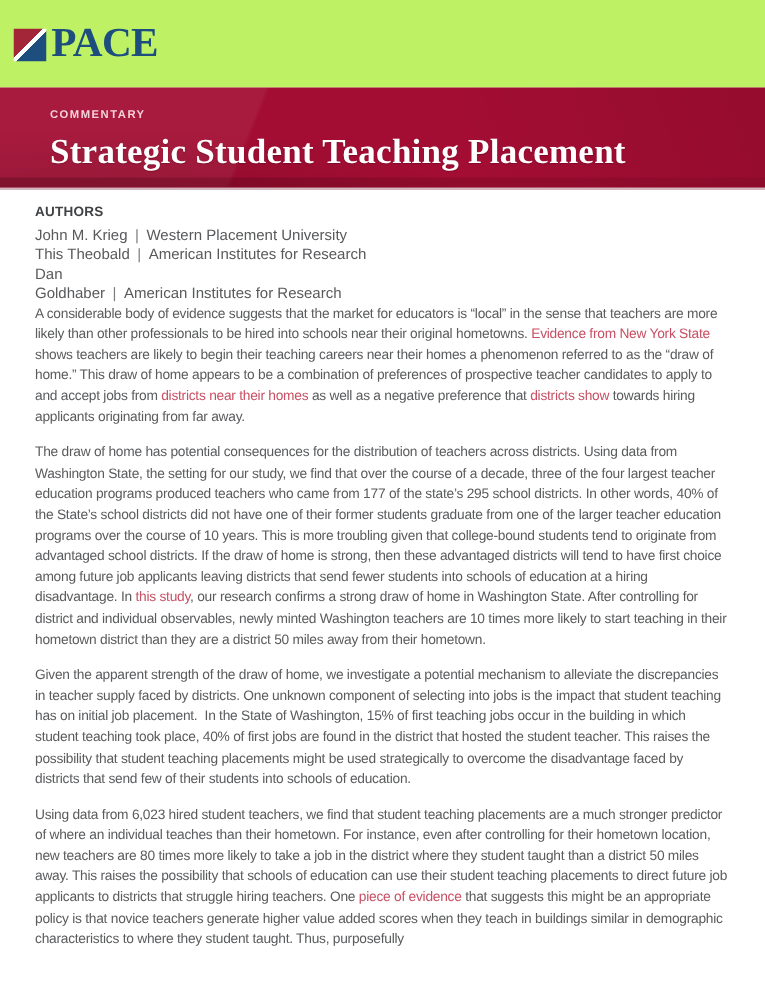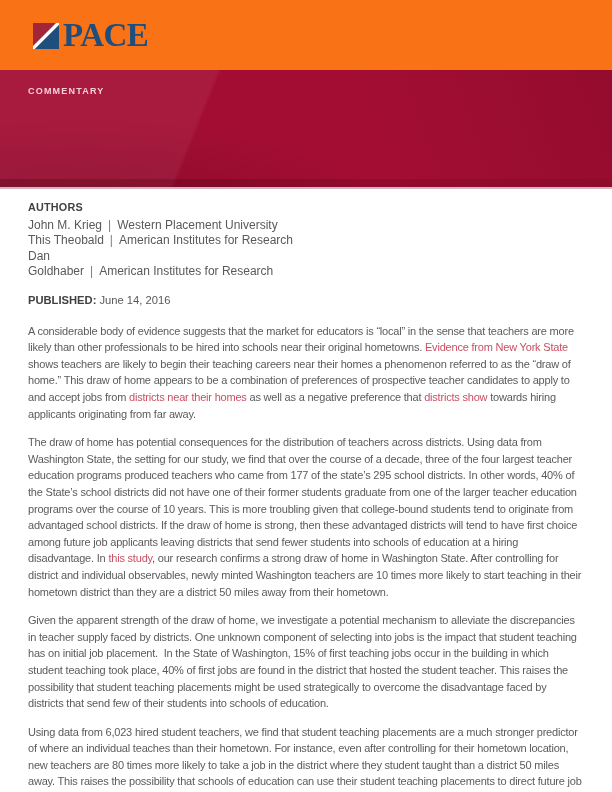--- a/index.html
+++ b/index.html
@@ -5,35 +5,35 @@
   * { margin:0; padding:0; box-sizing:border-box; }
   html,body { background:#ffffff; }
   body {
     width:612px; height:792px; position:relative; overflow:hidden;
     font-family:"Liberation Sans", sans-serif;
     -webkit-font-smoothing:antialiased;
   }
   .page { width:612px; height:792px; background:#ffffff; }
 
   
-  .masthead { height:70px; background:#f97316; display:flex; align-items:center; padding-left:33px; }
+  .masthead { height:70px; background:#bef264; display:flex; align-items:center; padding-left:11px; }
   .logo { display:flex; align-items:center; gap:4px; cursor:pointer; }
   .logo-mark {
     width:26px; height:26px; display:inline-block; margin-top:2px;
     background:linear-gradient(to bottom right,
       var(--logo-red) 44%, #ffffff 44.5%, #ffffff 53.5%, var(--logo-navy) 54%);
   }
   .logo-text {
     font-family:"Liberation Serif", serif; font-weight:700;
     font-size:33px; line-height:1; color:var(--logo-navy); letter-spacing:-0.5px;
   }
 
   
   .banner {
-    height:119px; padding:16px 28px 0; position:relative;
+    height:82px; padding:16px 40px 0; position:relative;
     background-color:var(--banner-crimson);
     background-image:
       linear-gradient(112deg, rgba(255,255,255,0.055) 0%, rgba(255,255,255,0.055) 33%, rgba(255,255,255,0) 33.6%),
       radial-gradient(95% 170% at 14% 135%, rgba(0,0,0,0.17) 0%, rgba(0,0,0,0) 55%),
       linear-gradient(250deg, rgba(0,0,0,0.09) 0%, rgba(0,0,0,0) 40%);
     border-bottom:2px solid #d4b6be;
   }
   .banner::after {
     content:""; position:absolute; left:0; right:0; bottom:0; height:8px;
     background:linear-gradient(to right, rgba(60,0,15,0.28), rgba(60,0,15,0.10));
@@ -82,20 +82,21 @@
 
   <header class="masthead">
     <div class="logo">
       <span class="logo-mark"></span>
       <span class="logo-text">PACE</span>
     </div>
   </header>
 
   <section class="banner">
     <div class="kicker">COMMENTARY</div>
+    <h1 class="title">Strategic Student Teaching Placement</h1>
   </section>
 
   <main class="content">
 
     <div class="authors">
       <div class="authors-heading">AUTHORS</div>
       <div id="authors-list">
           <div class="author-row">
             <span class="author-name">John M. Krieg</span>
             <span class="author-sep">|</span>
@@ -108,24 +109,20 @@
           </div>
           <div class="author-row">
             <span class="author-name">Dan
 Goldhaber</span>
             <span class="author-sep">|</span>
             <span class="author-aff">American Institutes for Research</span>
           </div>
         </div>
     </div>
 
-    <div class="published">
-      <span class="published-label">PUBLISHED:</span>
-      <span class="published-date">June 14, 2016</span>
-    </div>
 
     <div id="paragraphs">
         <p class="para">A considerable body of evidence suggests that the market for educators is “local” in the sense that teachers are more likely than other professionals to be hired into schools near their original hometowns. <a class="text-link">Evidence from New York State</a> shows teachers are likely to begin their teaching careers near their homes a phenomenon referred to as the “draw of home.” This draw of home appears to be a combination of preferences of prospective teacher candidates to apply to and accept jobs from <a class="text-link">districts near their homes</a> as well as a negative preference that <a class="text-link">districts show</a> towards hiring applicants originating from far away.</p>
         <p class="para">The draw of home has potential consequences for the distribution of teachers across districts. Using data from Washington State, the setting for our study, we find that over the course of a decade, three of the four largest teacher education programs produced teachers who came from 177 of the state’s 295 school districts. In other words, 40% of the State’s school districts did not have one of their former students graduate from one of the larger teacher education programs over the course of 10 years. This is more troubling given that college-bound students tend to originate from advantaged school districts. If the draw of home is strong, then these advantaged districts will tend to have first choice among future job applicants leaving districts that send fewer students into schools of education at a hiring disadvantage. In <a class="text-link">this study</a>, our research confirms a strong draw of home in Washington State. After controlling for district and individual observables, newly minted Washington teachers are 10 times more likely to start teaching in their hometown district than they are a district 50 miles away from their hometown.</p>
         <p class="para">Given the apparent strength of the draw of home, we investigate a potential mechanism to alleviate the discrepancies in teacher supply faced by districts. One unknown component of selecting into jobs is the impact that student teaching has on initial job placement.&nbsp; In the State of Washington, 15% of first teaching jobs occur in the building in which student teaching took place, 40% of first jobs are found in the district that hosted the student teacher. This raises the possibility that student teaching placements might be used strategically to overcome the disadvantage faced by districts that send few of their students into schools of education.</p>
         <p class="para">Using data from 6,023 hired student teachers, we find that student teaching placements are a much stronger predictor of where an individual teaches than their hometown. For instance, even after controlling for their hometown location, new teachers are 80 times more likely to take a job in the district where they student taught than a district 50 miles away. This raises the possibility that schools of education can use their student teaching placements to direct future job applicants to districts that struggle hiring teachers. One <a class="text-link">piece of evidence</a> that suggests this might be an appropriate policy is that novice teachers generate higher value added scores when they teach in buildings similar in demographic characteristics to where they student taught. Thus, purposefully</p>
       </div>
 
   </main>
 </div>

